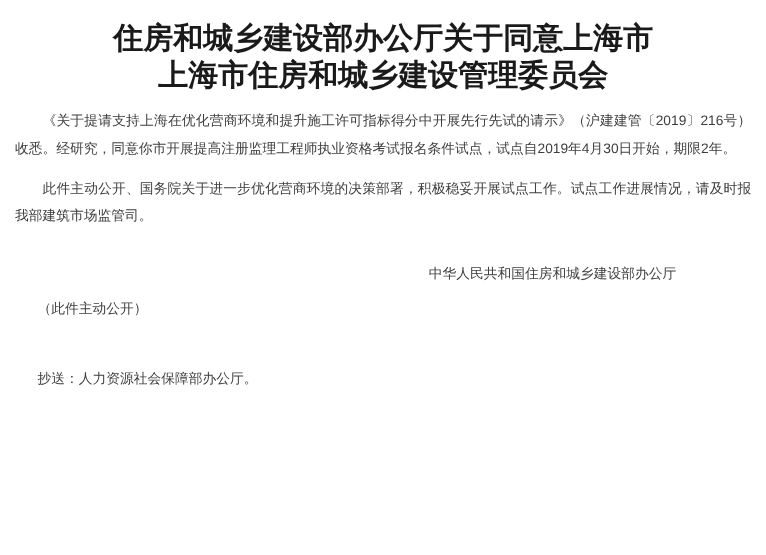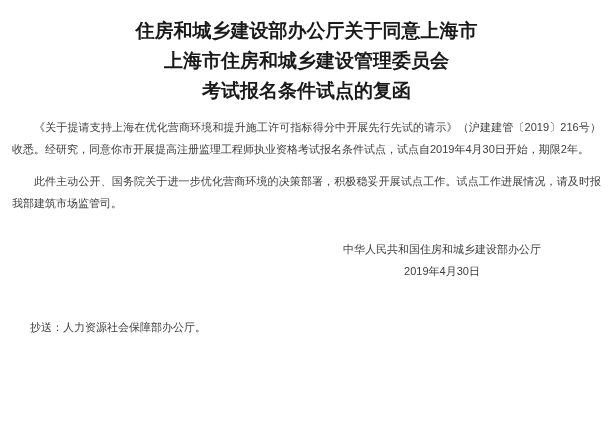--- a/index.html
+++ b/index.html
@@ -13,21 +13,21 @@
     height: 444px;
     background: #ffffff;
     overflow: hidden;
     font-family: "Liberation Sans", sans-serif;
     color: #3d3d3d;
   }
   .doc-title {
     margin: 0;
     padding-top: 16px;
     text-align: center;
-    font-size: 19px;
+    font-size: 24px;
     font-weight: 700;
     line-height: 30px;
     color: #1a1a1a;
   }
   .doc-title span { display: block; }
   .doc-body {
     padding: 0 12px;
     font-size: 11px;
     line-height: 22px;
     text-align: justify;
@@ -35,51 +35,49 @@
   .salutation {
     margin: 60px 0 0 0;
   }
   .para {
     margin: 10px 0 0 0;
     text-indent: 2em;
   }
   .signature-block {
     margin: 24px 60px 0 auto;
     width: fit-content;
-    text-align: center;
   }
   .signature-block div { line-height: 22px; }
   .disclosure {
     margin: 6px 0 0 18px;
   }
   .cc-line {
     margin: 34px 0 0 18px;
   }
 </style>
 </head>
 <body>
 
 <div class="page">
 
   <h1 class="doc-title">
     <span>住房和城乡建设部办公厅关于同意上海市</span>
     <span>上海市住房和城乡建设管理委员会</span>
-    <span>考试报名条件试点的复函</span>
   </h1>
 
   <div class="doc-body">
 
 
     <p class="para">《关于提请支持上海在优化营商环境和提升施工许可指标得分中开展先行先试的请示》（沪建建管〔2019〕216号）收悉。经研究，同意你市开展提高注册监理工程师执业资格考试报名条件试点，试点自2019年4月30日开始，期限2年。</p>
 
     <p class="para">此件主动公开、国务院关于进一步优化营商环境的决策部署，积极稳妥开展试点工作。试点工作进展情况，请及时报我部建筑市场监管司。</p>
 
     <div class="signature-block">
       <div>中华人民共和国住房和城乡建设部办公厅</div>
-      <div>2019年4月30日</div>
     </div>
 
+    <p class="disclosure">（此件主动公开）</p>
 
     <p class="cc-line">抄送：人力资源社会保障部办公厅。</p>
 
   </div>
 
 </div>
 
 </body></html>

